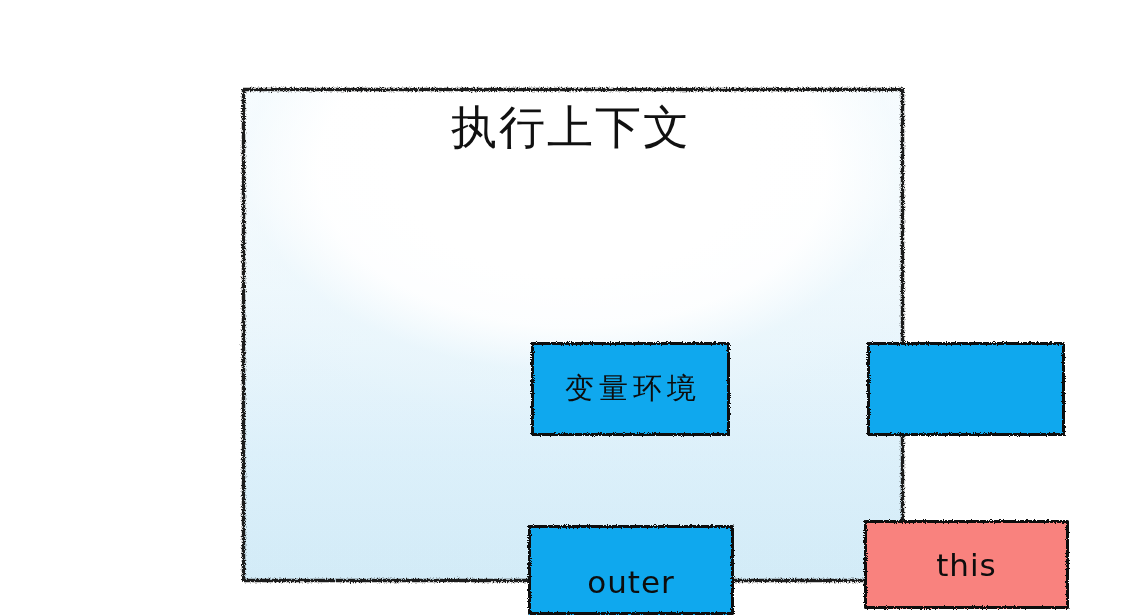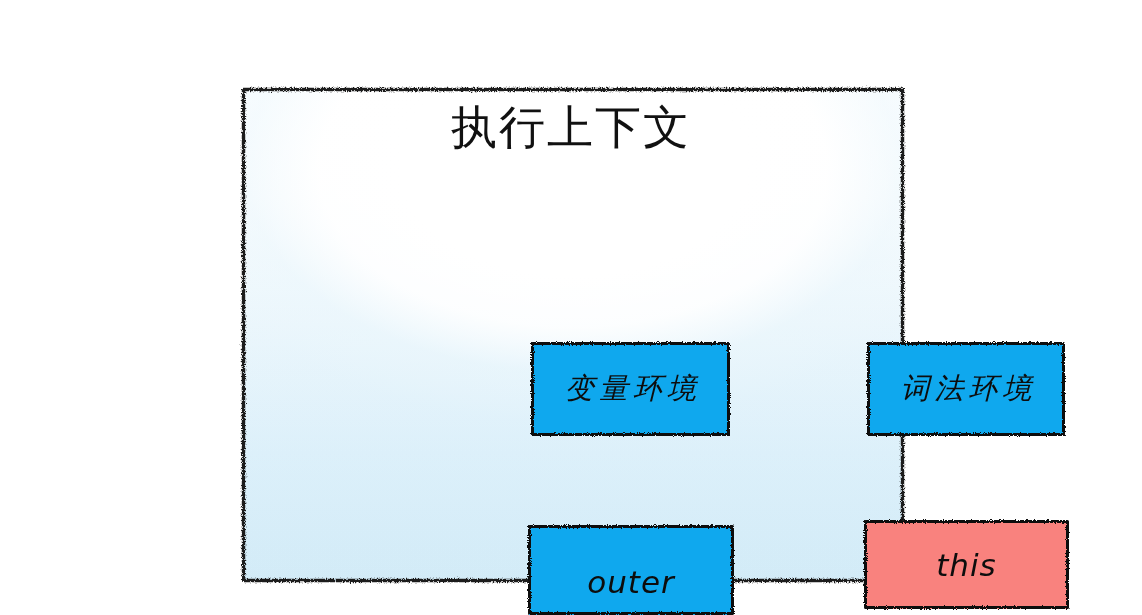--- a/index.html
+++ b/index.html
@@ -102,21 +102,20 @@
     top: -5px;
     pointer-events: none;
   }
   .node-label {
     position: relative;
     z-index: 3;
     color: #0d0d0d;
     white-space: nowrap;
     text-align: right;
     font-family: "DejaVu Sans", sans-serif;
-    font-style: italic;
   }
   .label-cjk {
     font-size: 29px;
     letter-spacing: 5px;
     text-indent: 5px;
     font-weight: 500;
   }
   .label-latin {
     font-size: 31px;
     letter-spacing: 1px;
@@ -169,21 +168,20 @@
         <rect x="5.5" y="5.5" width="196" height="91" fill="none" stroke="#111111" stroke-width="3" stroke-linejoin="round" filter="url(#roughen-node)"></rect>
       </svg>
       <span class="node-label label-cjk">变量环境</span>
     </div>
 
     <div class="node" id="node-lexical-environment">
       <div class="node-fill" style="background:#0FA8EE"></div>
       <svg class="node-border" width="206" height="102" viewBox="0 0 206 102">
         <rect x="5.5" y="5.5" width="195" height="91" fill="none" stroke="#111111" stroke-width="3" stroke-linejoin="round" filter="url(#roughen-node)"></rect>
       </svg>
-      <span class="node-label label-cjk">词法环境</span>
     </div>
 
     <div class="node" id="node-outer">
       <div class="node-fill" style="background:#0FA8EE"></div>
       <svg class="node-border" width="214" height="98" viewBox="0 0 214 98">
         <rect x="5.5" y="5.5" width="203" height="87" fill="none" stroke="#111111" stroke-width="3" stroke-linejoin="round" filter="url(#roughen-node)"></rect>
       </svg>
       <span class="node-label label-latin">outer</span>
     </div>
 

